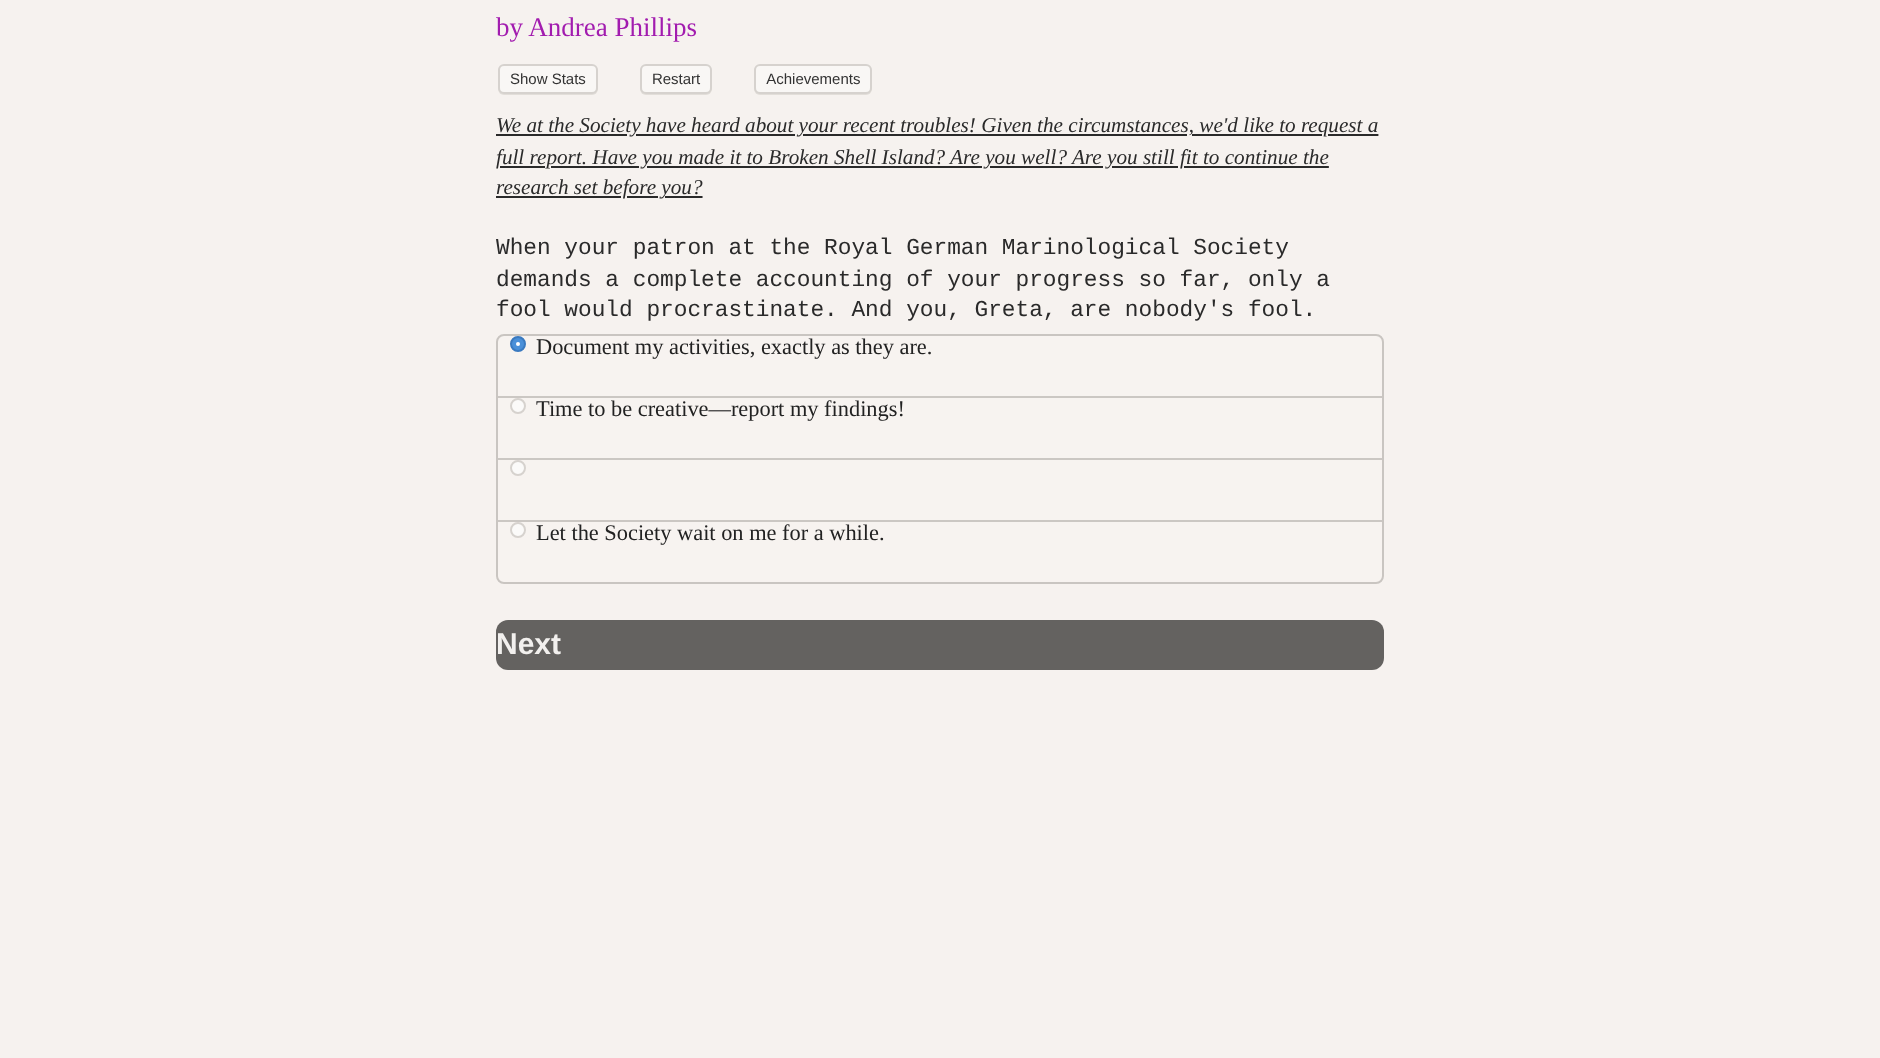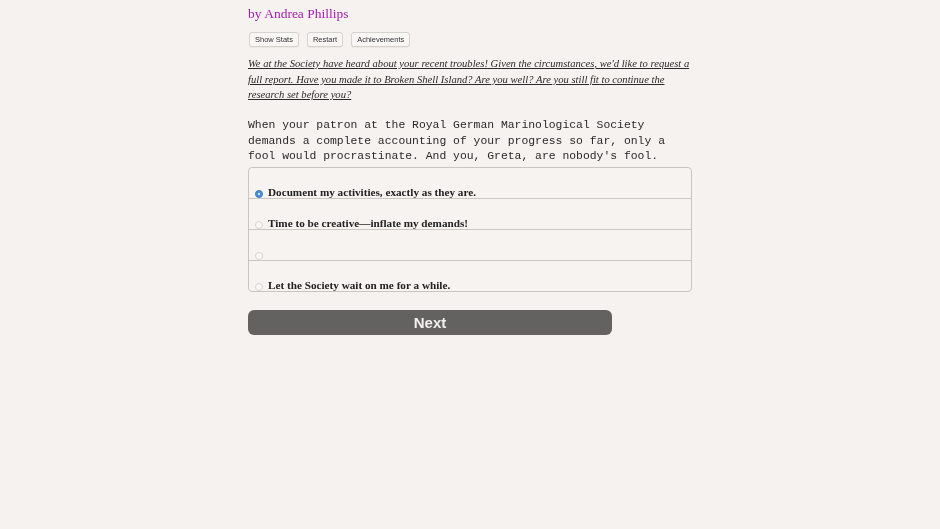--- a/index.html
+++ b/index.html
@@ -28,21 +28,21 @@
       font-family: "Liberation Serif", serif;
       font-size: 13.5px;
       color: #a21caf;
       white-space: nowrap;
     }
     .buttons-row {
       position: absolute;
       top: 32px;
       left: 1px;
       display: flex;
-      gap: 8px;
+      gap: 21px;
     }
     .small-btn {
       font-family: "Liberation Sans", sans-serif;
       font-size: 7.5px;
       color: #333;
       background: #f9f7f5;
       border: 1px solid #d6d2ce;
       border-radius: 3px;
       padding: 1px 5px;
       height: 11px;
@@ -78,25 +78,24 @@
       left: 0;
       width: 442px;
       border: 1px solid #c9c5c1;
       border-radius: 4px;
       background: #f7f3f0;
       overflow: hidden;
     }
     .choice {
       height: 30px;
       display: flex;
-      align-items: flex-end;
+      align-items: flex-start;
       padding-left: 6px;
       border-top: 1px solid #cbc7c3;
       cursor: pointer;
-      font-weight: bold;
     }
     .choice:first-child {
       border-top: none;
     }
     .radio {
       width: 8px;
       height: 8px;
       border-radius: 50%;
       border: 1px solid #d6d2ce;
       background: #fbfaf9;
@@ -122,30 +121,30 @@
     .choice-label {
       font-family: "Liberation Serif", serif;
       font-size: 11.2px;
       color: #222;
       white-space: nowrap;
     }
     .next-btn {
       position: absolute;
       top: 310px;
       left: 0;
-      width: 364px;
+      width: 444px;
       height: 25px;
       background: #646260;
       border-radius: 6px;
       color: #f2f0ee;
       font-family: "Liberation Sans", sans-serif;
       font-weight: bold;
       font-size: 15px;
       line-height: 25px;
-      text-align: center;
+      text-align: left;
       cursor: pointer;
     }
   </style>
 </head>
 <body>
 
 <div class="container">
 
   <div class="byline">by Andrea Phillips</div>
 
@@ -159,21 +158,21 @@
 
   <div class="narration">When your patron at the Royal German Marinological Society demands a complete accounting of your progress so far, only a fool would procrastinate. And you, Greta, are nobody's fool.</div>
 
   <div class="choices">
     <div class="choice">
       <span class="radio checked"></span>
       <span class="choice-label">Document my activities, exactly as they are.</span>
     </div>
     <div class="choice">
       <span class="radio"></span>
-      <span class="choice-label">Time to be creative—inflate my demands!</span>
+      <span class="choice-label">Time to be creative—report my findings!</span>
     </div>
     <div class="choice">
       <span class="radio"></span>
     </div>
     <div class="choice">
       <span class="radio"></span>
       <span class="choice-label">Let the Society wait on me for a while.</span>
     </div>
   </div>
 

